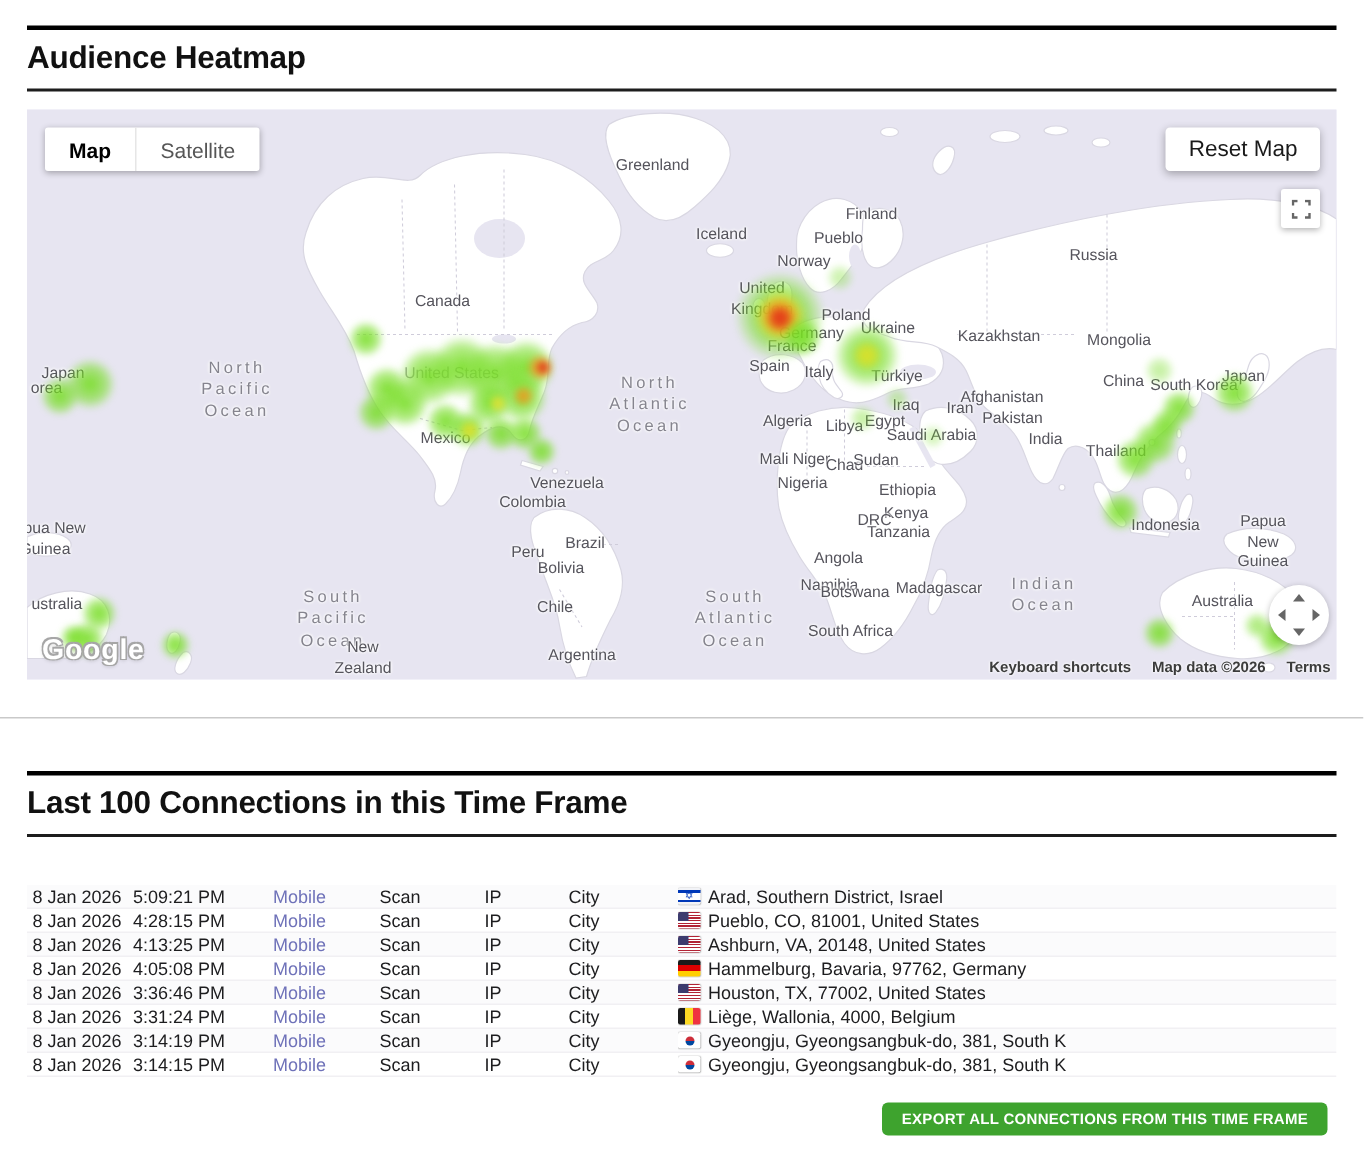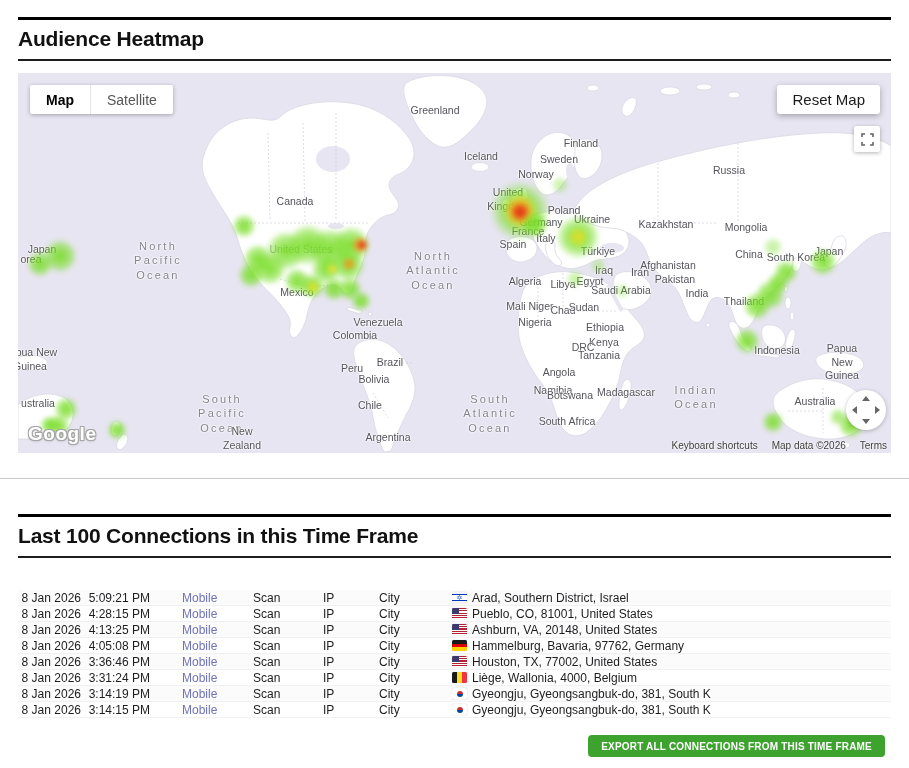--- a/index.html
+++ b/index.html
@@ -44,21 +44,21 @@
   .pan span { position:absolute; width:0; height:0; border:4px solid transparent; }
   .pan .up    { left:16px; top:6px;    border-bottom:5px solid #666; border-top:none; }
   .pan .down  { left:16px; bottom:6px; border-top:5px solid #666;   border-bottom:none; }
   .pan .left  { left:6px;  top:16px;   border-right:5px solid #666; border-left:none; }
   .pan .right { right:6px; top:16px;   border-left:5px solid #666;  border-right:none; }
   .google-logo { position:absolute; z-index:3; left:10px; bottom:8px; font-size:19px; font-weight:bold;
     color:#fff; letter-spacing:.5px; cursor:pointer;
     text-shadow:1px 1px 0 #a6a6a6,-1px -1px 0 #a6a6a6,1px -1px 0 #a6a6a6,-1px 1px 0 #a6a6a6,0 1px 3px rgba(0,0,0,.25); }
   .attrib { position:absolute; z-index:3; right:4px; bottom:2px; display:flex; gap:14px;
     font-size:10px; color:#3c3c3c; text-shadow:0 0 2px #fff,0 0 2px #fff; }
-  .attrib span { cursor:pointer; }
+  .attrib span { cursor:pointer;font-weight:bold; }
 
   
   .table { margin:32px 18px 0; height:141px; overflow:hidden; font-size:12px; color:#1d1d1f; }
   .thead, .tr { display:grid;
     grid-template-columns:63px 69px 103px 70px 56px 73px 1fr 180px; align-items:center; }
   .thead { background:#f2f2f4; height:17px; font-size:11px; font-weight:bold; color:#1c1c1e; }
   .tr { height:16px; border-bottom:1px solid #f1f0f3; }
   .tr:nth-child(odd) { background:#fbfbfc; }
   .col-0, .col-1 { text-align:right; }
   .col-2 { padding-left:32px; }
@@ -192,31 +192,31 @@
 Pacific
 Ocean</span>
       <span class="mlabel ocean" style="left: 472px; top: 340px;">South
 Atlantic
 Ocean</span>
       <span class="mlabel ocean" style="left: 678px; top: 324px;">Indian
 Ocean</span>
       <span class="mlabel country" style="left: 417px; top: 38px;">Greenland</span>
       <span class="mlabel country" style="left: 463px; top: 84px;">Iceland</span>
       <span class="mlabel country" style="left: 563px; top: 71px;">Finland</span>
-      <span class="mlabel country" style="left: 541px; top: 87px;">Sweden</span>
+      <span class="mlabel country" style="left: 541px; top: 87px;">Pueblo</span>
       <span class="mlabel country" style="left: 518px; top: 102px;">Norway</span>
       <span class="mlabel country" style="left: 711px; top: 98px;">Russia</span>
       <span class="mlabel country" style="left: 277px; top: 129px;">Canada</span>
       <span class="mlabel country" style="left: 490px; top: 127px;">United
 Kingdom</span>
       <span class="mlabel country" style="left: 546px; top: 138px;">Poland</span>
       <span class="mlabel country" style="left: 523px; top: 150px;">Germany</span>
       <span class="mlabel country" style="left: 574px; top: 147px;">Ukraine</span>
       <span class="mlabel country" style="left: 510px; top: 159px;">France</span>
-      <span class="mlabel country" style="left: 528px; top: 166px;">Italy</span>
+      <span class="mlabel country" style="left: 528px; top: 176px;">Italy</span>
       <span class="mlabel country" style="left: 495px; top: 172px;">Spain</span>
       <span class="mlabel country" style="left: 648px; top: 152px;">Kazakhstan</span>
       <span class="mlabel country" style="left: 728px; top: 155px;">Mongolia</span>
       <span class="mlabel country" style="left: 580px; top: 179px;">Türkiye</span>
       <span class="mlabel country" style="left: 731px; top: 182px;">China</span>
       <span class="mlabel country" style="left: 778px; top: 185px;">South Korea</span>
       <span class="mlabel country" style="left: 811px; top: 179px;">Japan</span>
       <span class="mlabel country" style="left: 24px; top: 177px;">Japan</span>
       <span class="mlabel country" style="left: 13px; top: 187px;">orea</span>
       <span class="mlabel country dim" style="left: 283px; top: 177px;">United States</span>

